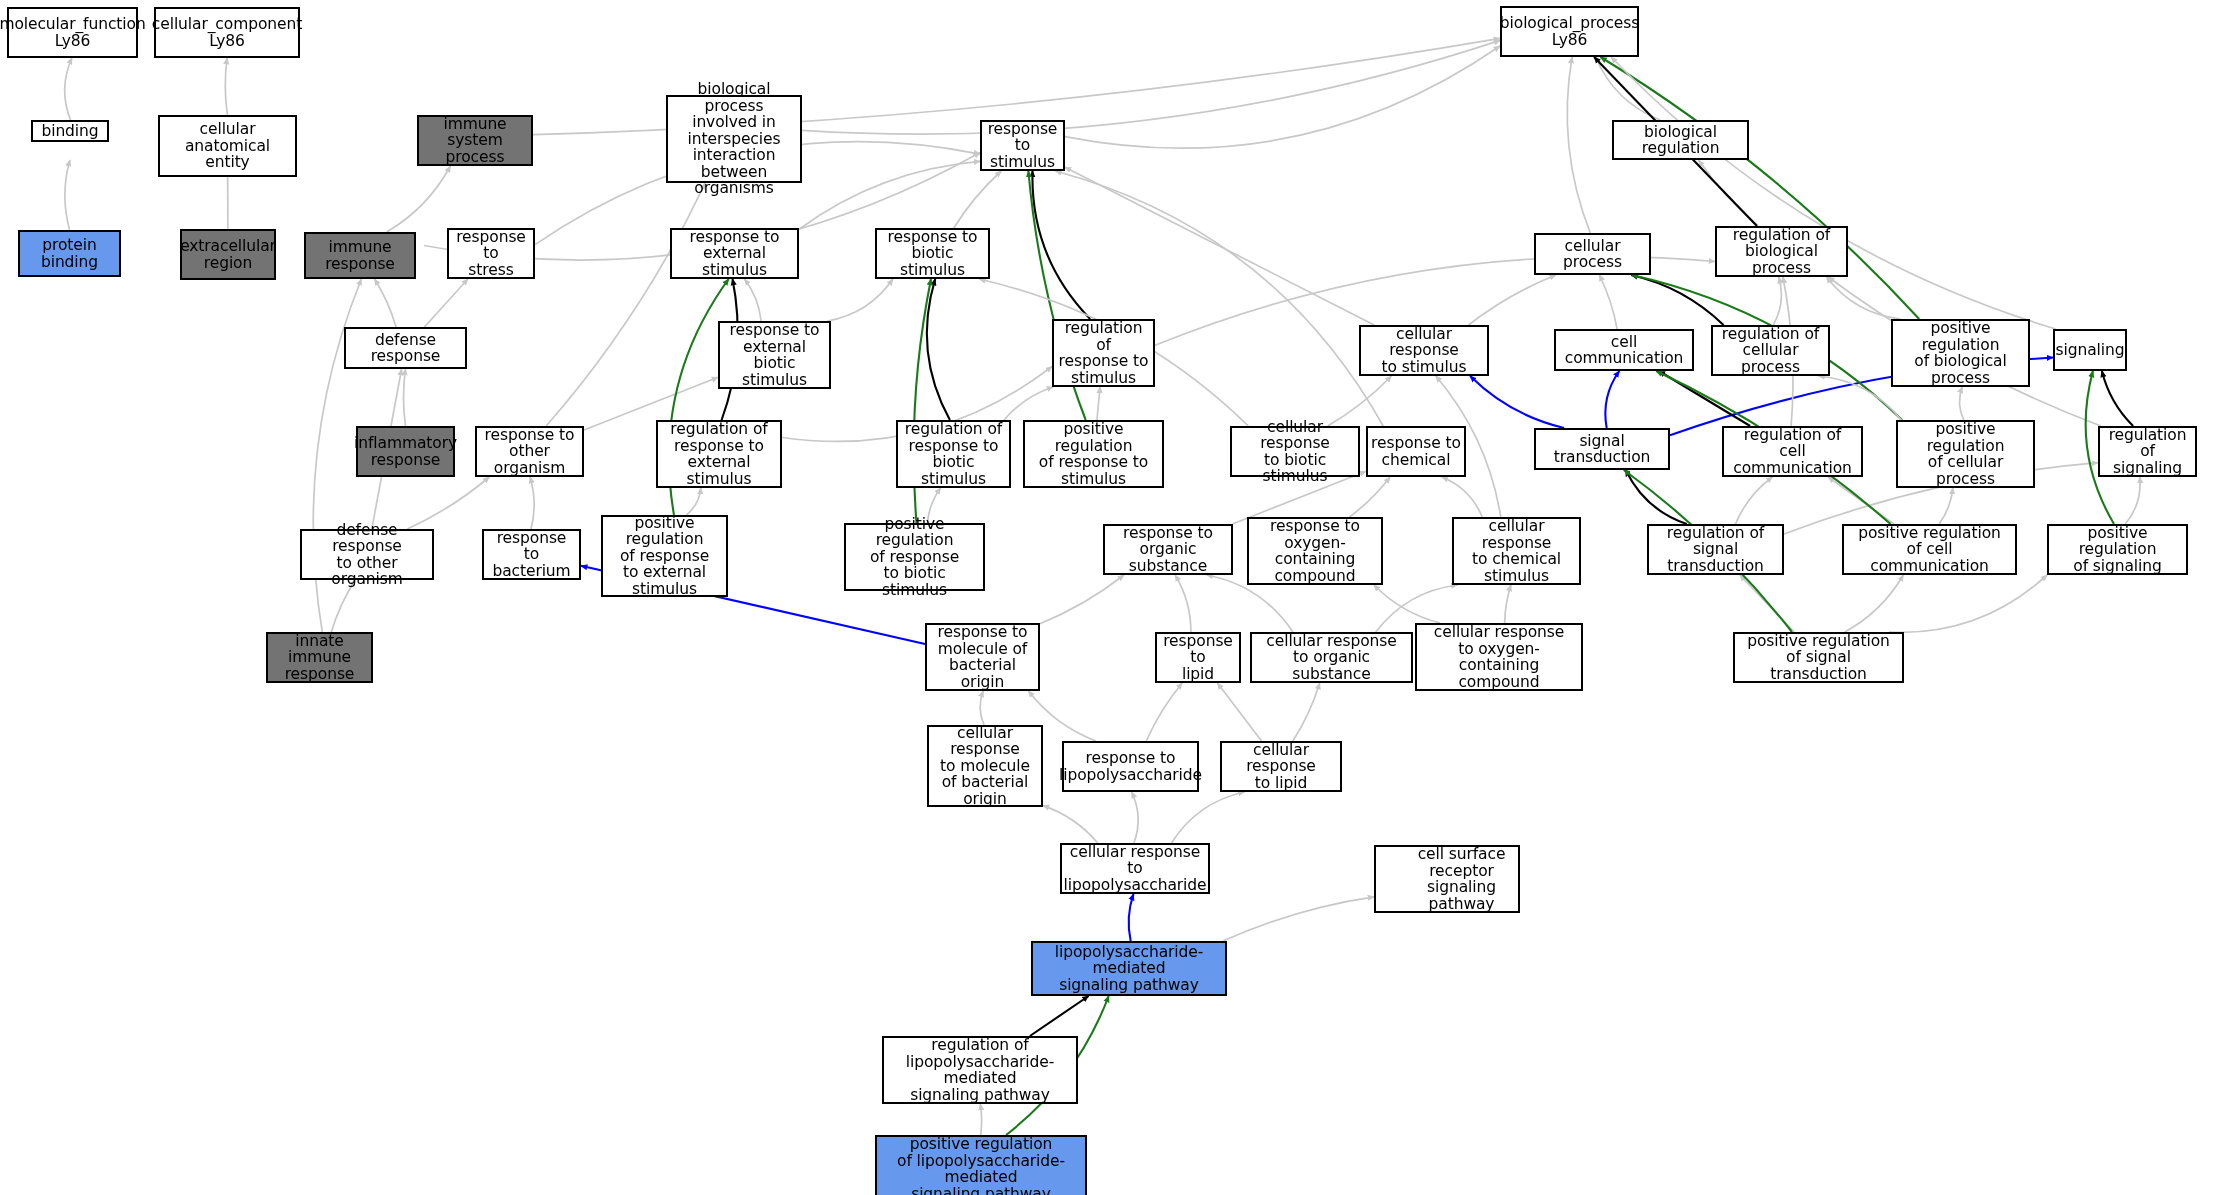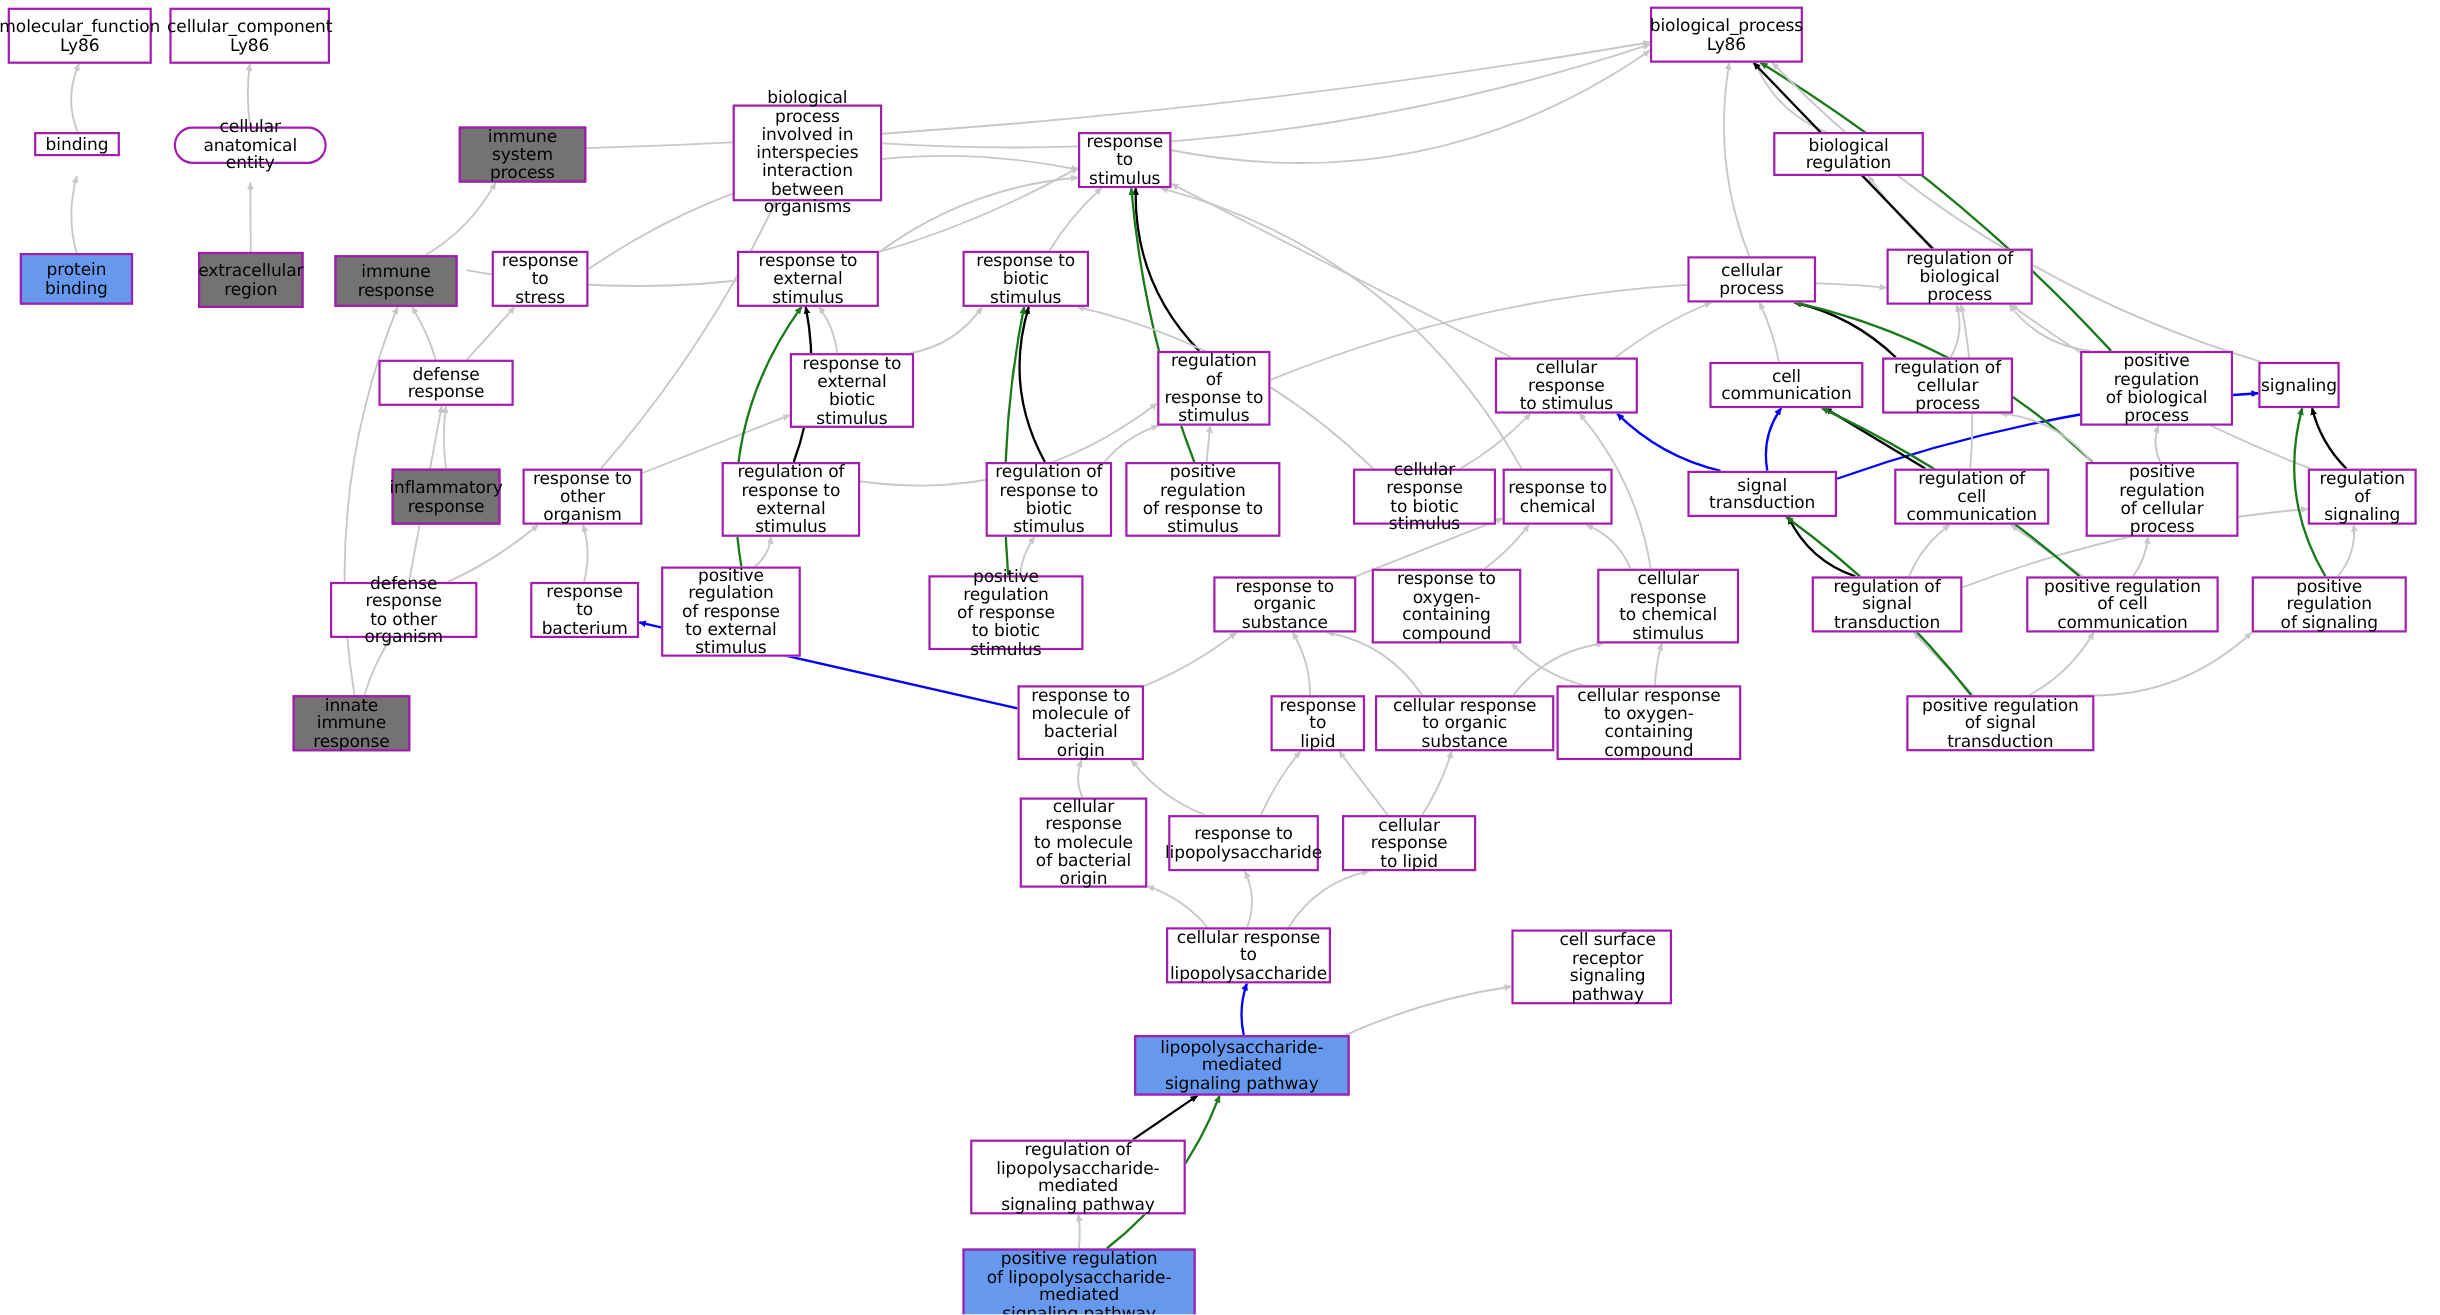--- a/index.html
+++ b/index.html
@@ -3,21 +3,21 @@
 <meta charset="utf-8">
 <title>GO DAG - Ly86</title>
 <style>
   html,body{margin:0;padding:0;background:#ffffff;}
   body{font-family:"DejaVu Sans","Liberation Sans",sans-serif;}
   #canvas{position:relative;width:2218px;height:1195px;background:#ffffff;overflow:hidden;}
   #edges{position:absolute;left:0;top:0;width:2218px;height:1195px;}
   .node{
     position:absolute;
     box-sizing:border-box;
-    border:2px solid #a21caf;
+    border:2px solid #000000;
     background:#ffffff;
     display:flex;
     align-items:center;
     justify-content:center;
     text-align:center;
     font-size:15.5px;
     line-height:16.5px;
     color:#000000;
     letter-spacing:-0.1px;
     white-space:pre-line;
@@ -145,21 +145,21 @@
       <path d="M1006.1,1135.0 Q1076.9,1079.9 1108.7,996.0" fill="none" stroke="#1a7a1a" stroke-width="2.1" marker-end="url(#ah-positively_regulates)"></path>
     </svg>
   <div id="node-layer">
       <div class="node" style="left: 7px; top: 7px; width: 131px; height: 51px;">molecular_function
 Ly86</div>
       <div class="node" style="left: 154px; top: 7px; width: 146px; height: 51px;">cellular_component
 Ly86</div>
       <div class="node" style="left: 1500px; top: 6px; width: 139px; height: 51px;">biological_process
 Ly86</div>
       <div class="node" style="left: 31px; top: 120px; width: 78px; height: 22px;">binding</div>
-      <div class="node" style="left: 158px; top: 115px; width: 139px; height: 34px; border-radius: 17px;">cellular anatomical
+      <div class="node" style="left: 158px; top: 115px; width: 139px; height: 62px;">cellular anatomical
 entity</div>
       <div class="node" style="left: 1612px; top: 120px; width: 137px; height: 40px;">biological regulation</div>
       <div class="node lightblue" style="left: 417px; top: 115px; width: 116px; height: 51px;">immune system
 process</div>
       <div class="node" style="left: 666px; top: 95px; width: 136px; height: 88px;">biological process
 involved in
 interspecies
 interaction
 between organisms</div>
       <div class="node" style="left: 980px; top: 120px; width: 85px; height: 51px;">response to

